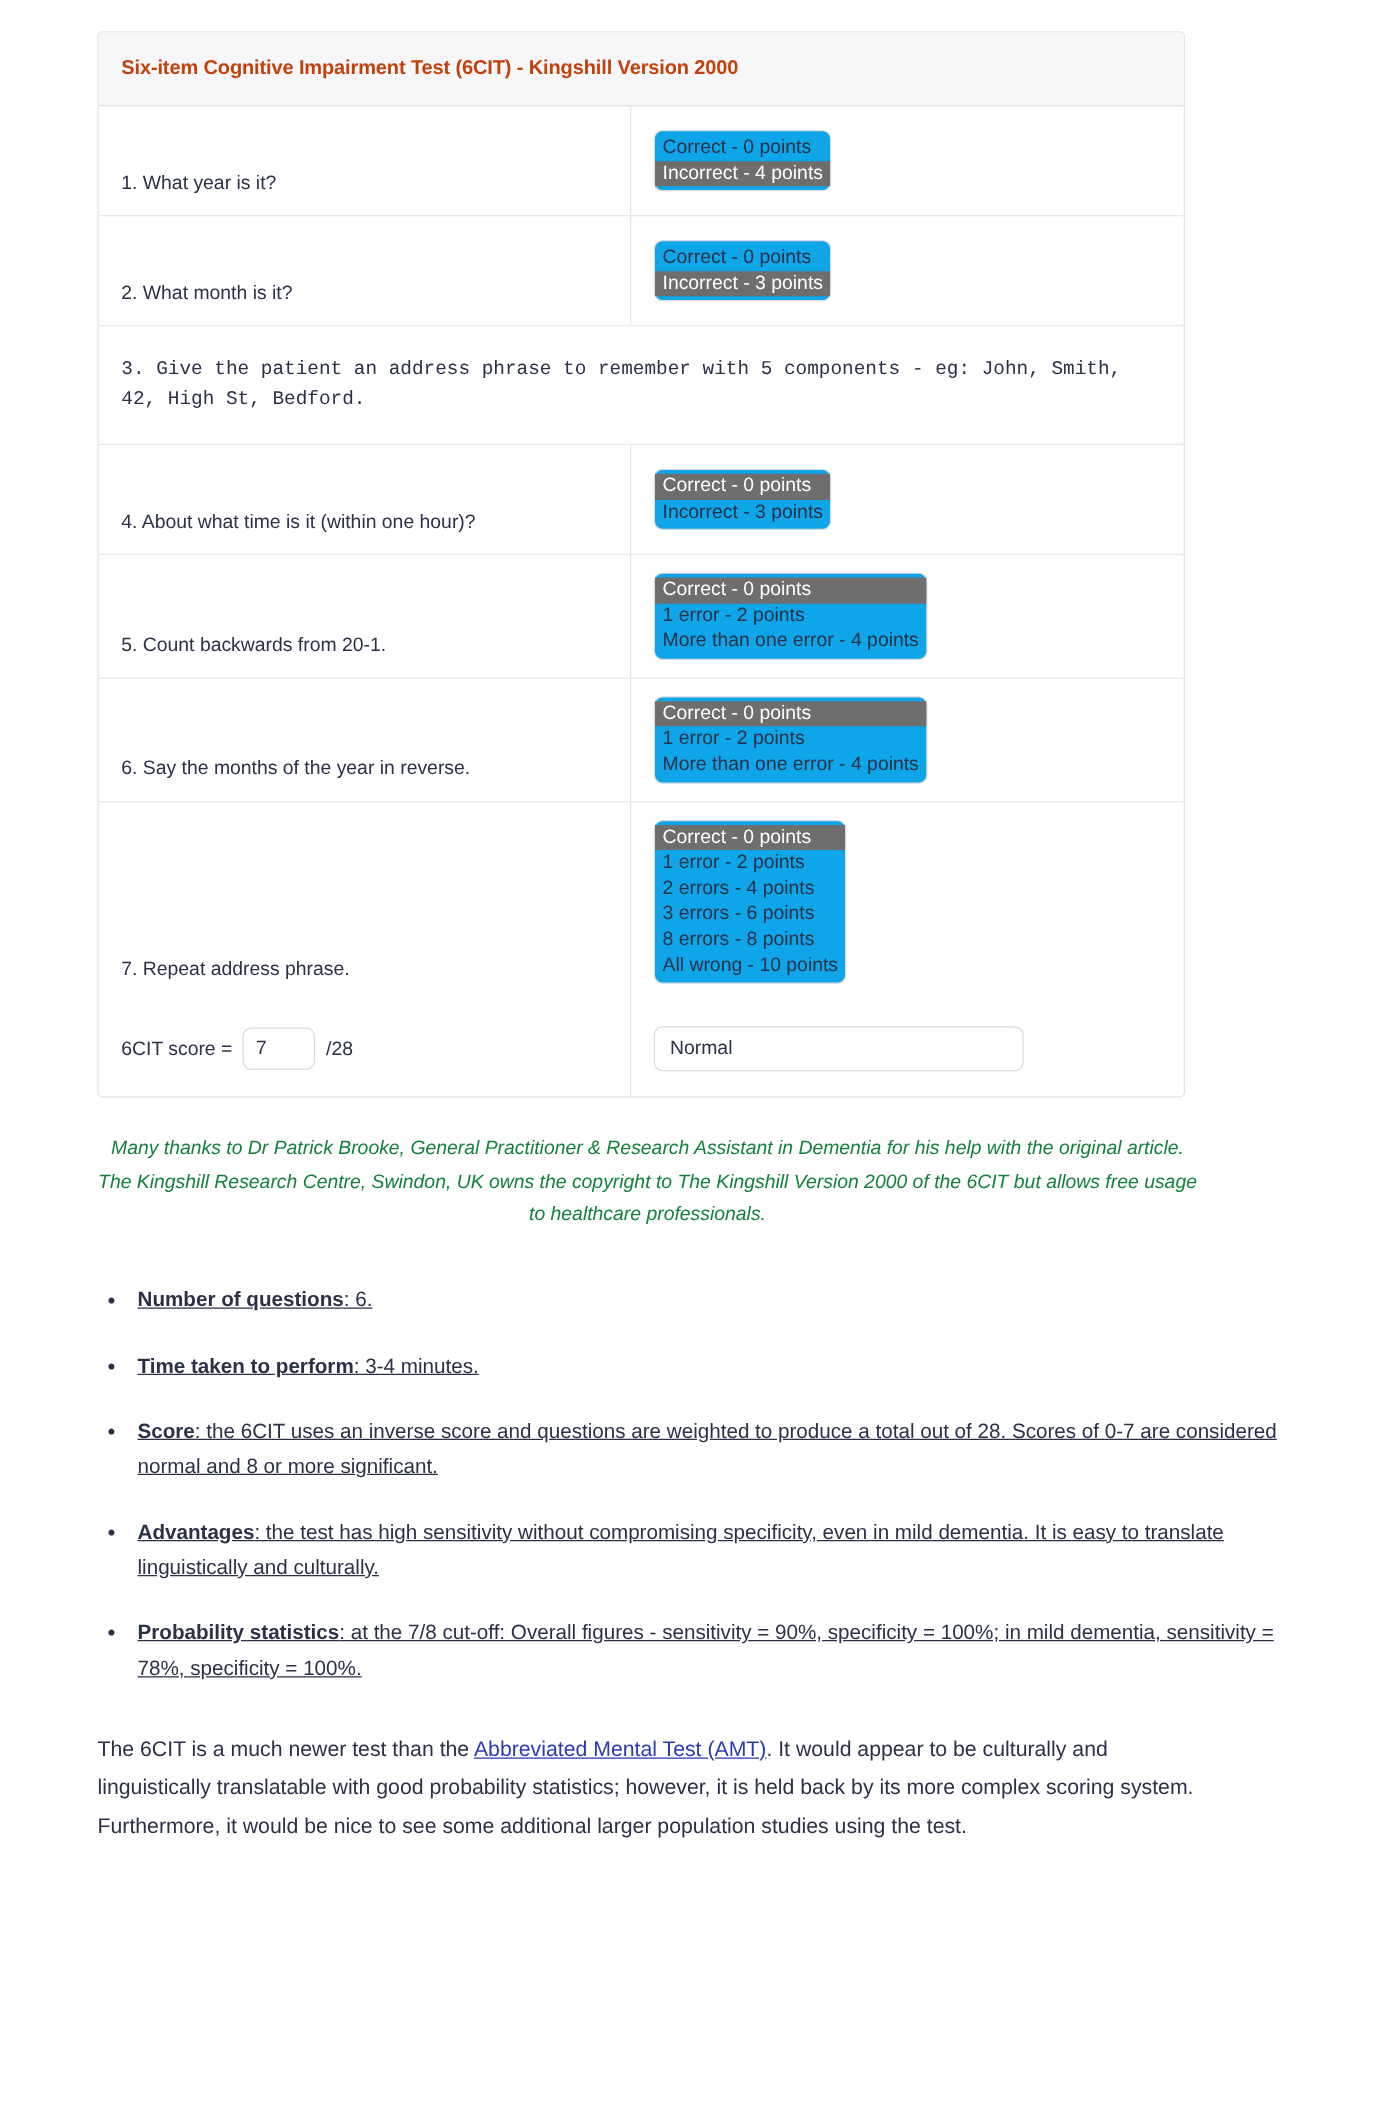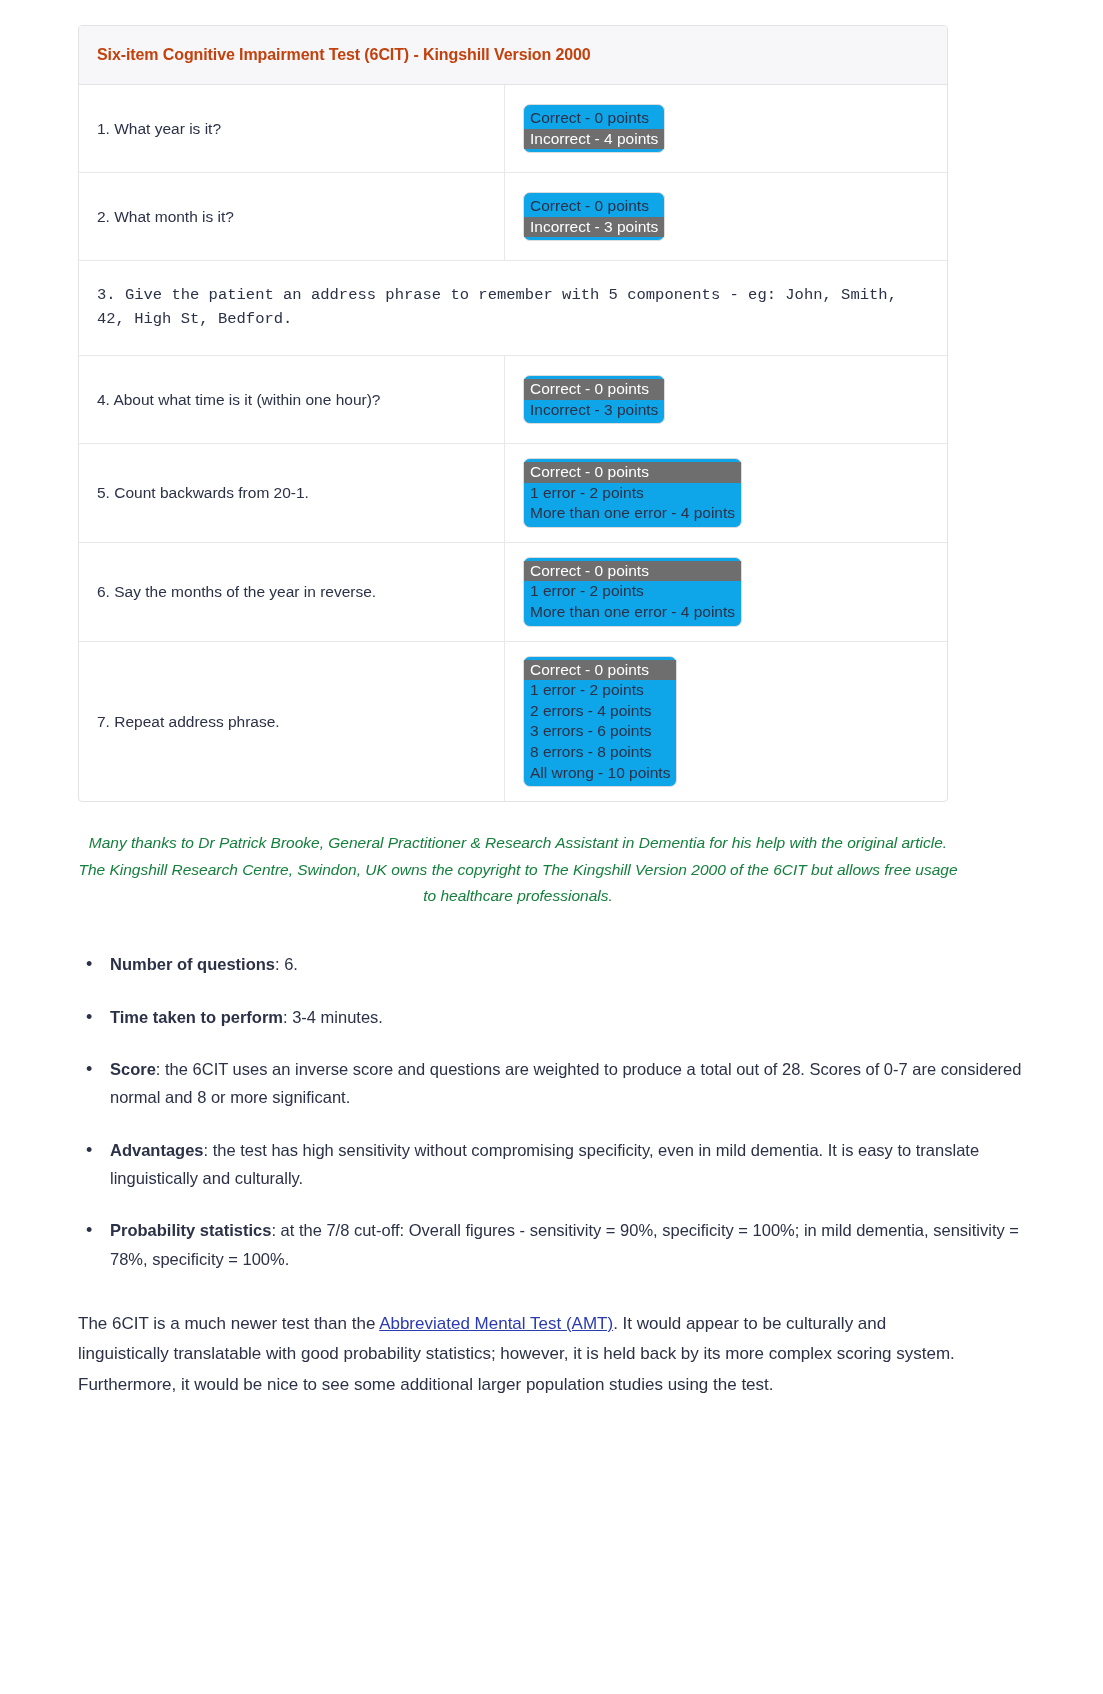--- a/index.html
+++ b/index.html
@@ -49,21 +49,21 @@
     min-height: 88px;
   }
   .q-row:last-child { border-bottom: none; }
 
   .q-cell-left {
     width: 426px;
     flex: 0 0 426px;
     border-right: 1px solid #e8e8ea;
     padding: 14px 18px;
     display: flex;
-    align-items: center;
+    align-items: flex-end;
     font-size: 15.5px;
     line-height: 1.5;
     color: #2b3147;
   }
   .q-cell-right {
     flex: 1 1 auto;
     padding: 14px 18px;
     display: flex;
     align-items: center;
   }
@@ -145,20 +145,21 @@
     line-height: 1.72;
     text-align: center;
     color: #15803d;
   }
 
   
   ul.facts {
     margin: 40px 0 0 0;
     padding: 0 60px 0 78px;
     list-style: none;
+    text-decoration: underline;
   }
   ul.facts > li {
     position: relative;
     padding-left: 32px;
     margin-bottom: 24px;
     font-size: 16.5px;
     line-height: 1.72;
     color: #2b3147;
   }
   ul.facts > li::before {
@@ -266,20 +267,30 @@
               <div class="lb-option">1 error - 2 points</div>
               <div class="lb-option">2 errors - 4 points</div>
               <div class="lb-option">3 errors - 6 points</div>
               <div class="lb-option">8 errors - 8 points</div>
               <div class="lb-option">All wrong - 10 points</div>
             </div>
           </div>
         </div>
       </div>
 
+    <div class="q-row score-row">
+      <div class="q-cell-left score-left">
+        <span class="score-label">6CIT score =</span>
+        <input class="score-input" type="text" value="7" style="">
+        <span class="score-suffix">/28</span>
+      </div>
+      <div class="q-cell-right">
+        <div class="result-box">Normal</div>
+      </div>
+    </div>
 
   </div>
 
   <div class="attribution">Many thanks to Dr Patrick Brooke, General Practitioner &amp; Research Assistant in Dementia for his help with the original article. The Kingshill Research Centre, Swindon, UK owns the copyright to The Kingshill Version 2000 of the 6CIT but allows free usage to healthcare professionals.</div>
 
   <ul class="facts" id="facts-list">
       <li><b>Number of questions</b><span>: 6.</span></li>
       <li><b>Time taken to perform</b><span>: 3-4 minutes.</span></li>
       <li><b>Score</b><span>: the 6CIT uses an inverse score and questions are weighted to produce a total out of 28. Scores of 0-7 are considered normal and 8 or more significant.</span></li>
       <li><b>Advantages</b><span>: the test has high sensitivity without compromising specificity, even in mild dementia. It is easy to translate linguistically and culturally.</span></li>

